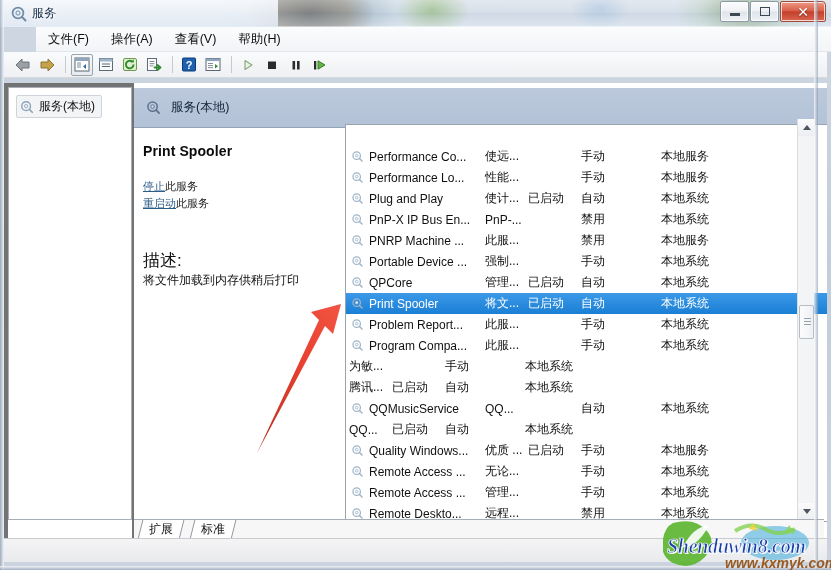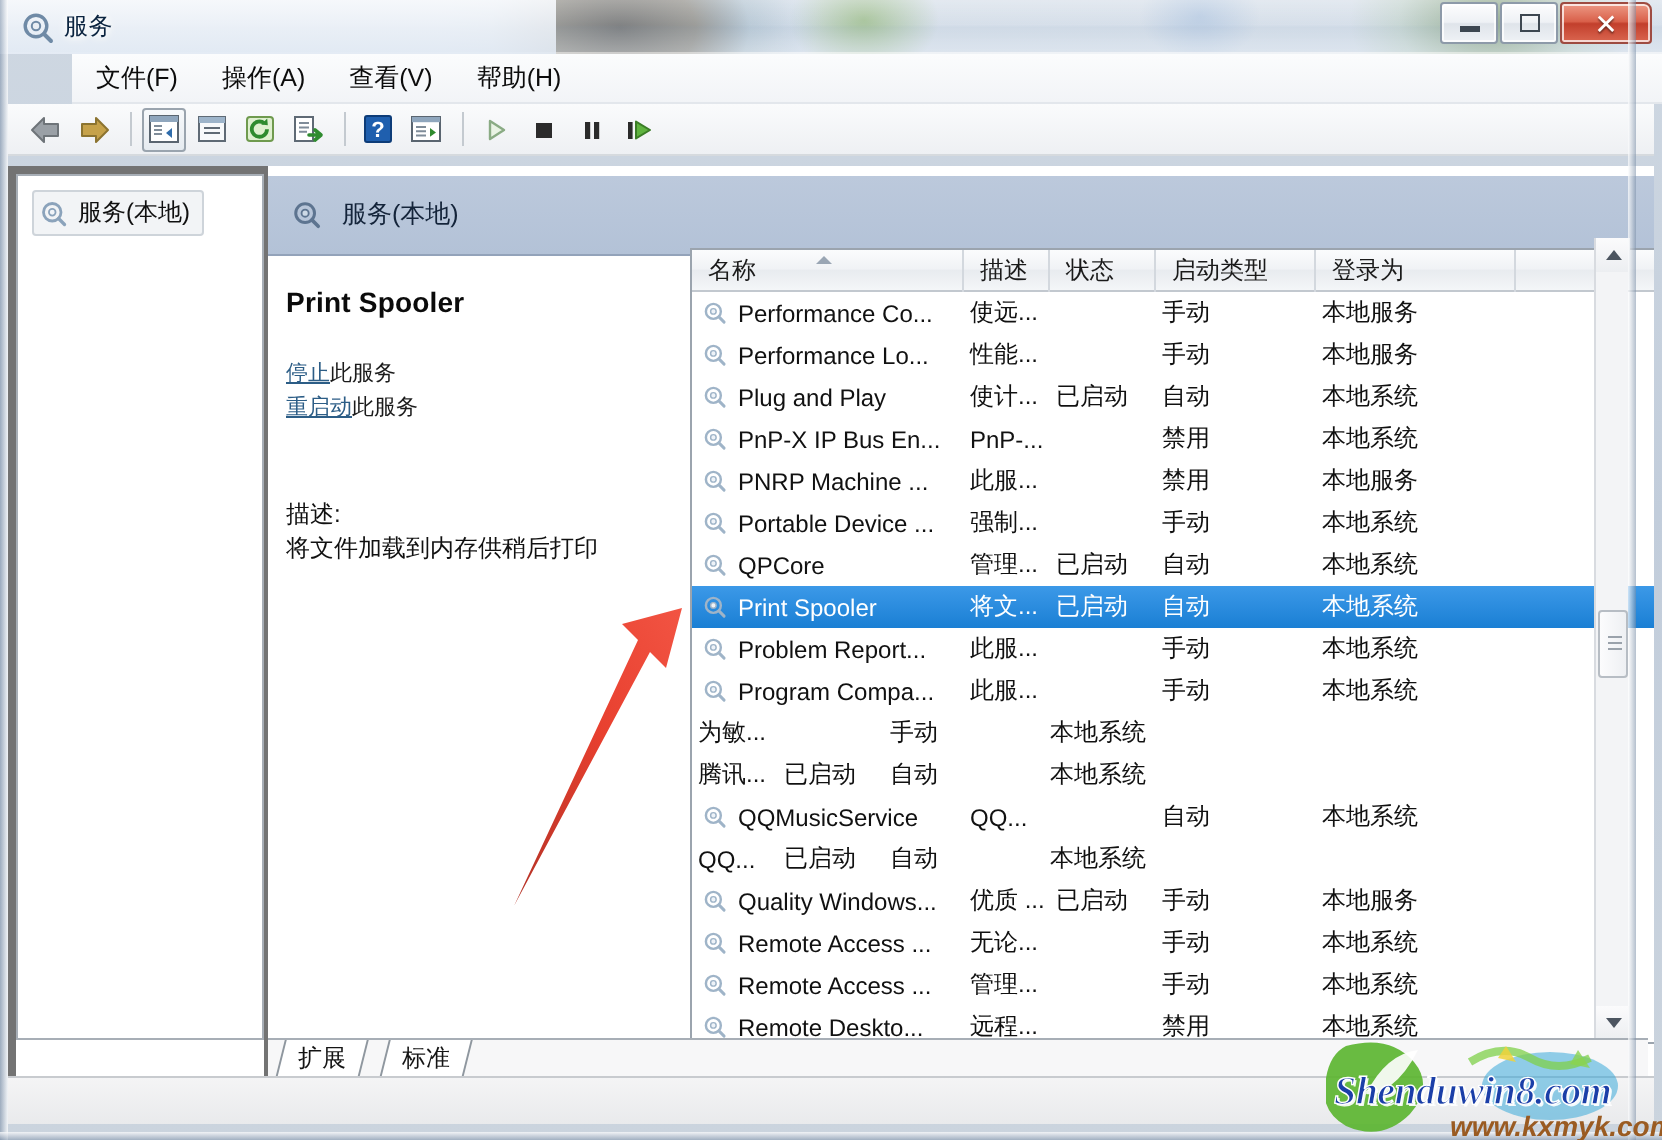--- a/index.html
+++ b/index.html
@@ -135,21 +135,21 @@
   
   #details {
     position: absolute; left: 0; top: 46px; width: 211px; height: 398px;
     background: #ffffff; padding: 14px 10px 0 9px;
   }
   #svc-title { font-size: 14px; font-weight: bold; color: #0b0b0b; letter-spacing: .1px; }
   .act-link {
     font-size: 11px; color: #1b1b1b; margin-top: 2px;
   }
   .act-link .lk { color: #2c5d86; text-decoration: underline; }
-  #desc-label { font-size: 12px; color: #111; }
+  #desc-label { font-size: 17px; color: #111; }
   #desc-text  { font-size: 12px; color: #111; line-height: 1.45; }
 
   
   #listview {
     position: absolute; left: 211px; top: 41px; width: 482px; height: 398px;
     background: #ffffff; border: 1px solid #9ba4ae; border-right: none;
     overflow: hidden;
   }
   #lv-header {
     position: absolute; left: 0; top: 0; width: 482px; height: 21px;
@@ -414,31 +414,20 @@
         </div>
 
         <div style="height:38px"></div>
 
         <div id="desc-label">描述:</div>
         <div id="desc-text">将文件加载到内存供稍后打印</div>
       </div>
 
       <div id="listview">
 
-        <div id="lv-header">
-          <div class="hcell" style="width:136px">
-            <span>名称</span>
-            <span class="sort-caret"></span>
-          </div>
-          <div class="hcell" style="width:43px">描述</div>
-          <div class="hcell" style="width:53px">状态</div>
-          <div class="hcell" style="width:80px">启动类型</div>
-          <div class="hcell" style="width:100px">登录为</div>
-          <div class="hcell" style="width:70px;border-right:none"></div>
-        </div>
 
         <div id="lv-rows">
             <div class="row">
               <div class="c-name">
                 <svg class="gear" viewBox="0 0 16 16">
                   <circle cx="7" cy="7" r="4.6" fill="none" stroke="#9fb4c8" stroke-width="1.5"></circle>
                   <circle cx="7" cy="7" r="1.7" fill="#eef3f8" stroke="#9fb4c8" stroke-width=".9"></circle>
                   <path d="M10.4 10.4 L13.6 13.6" stroke="#9fb4c8" stroke-width="1.8" stroke-linecap="round"></path>
                 </svg>
                 <span>Performance Co...</span>

